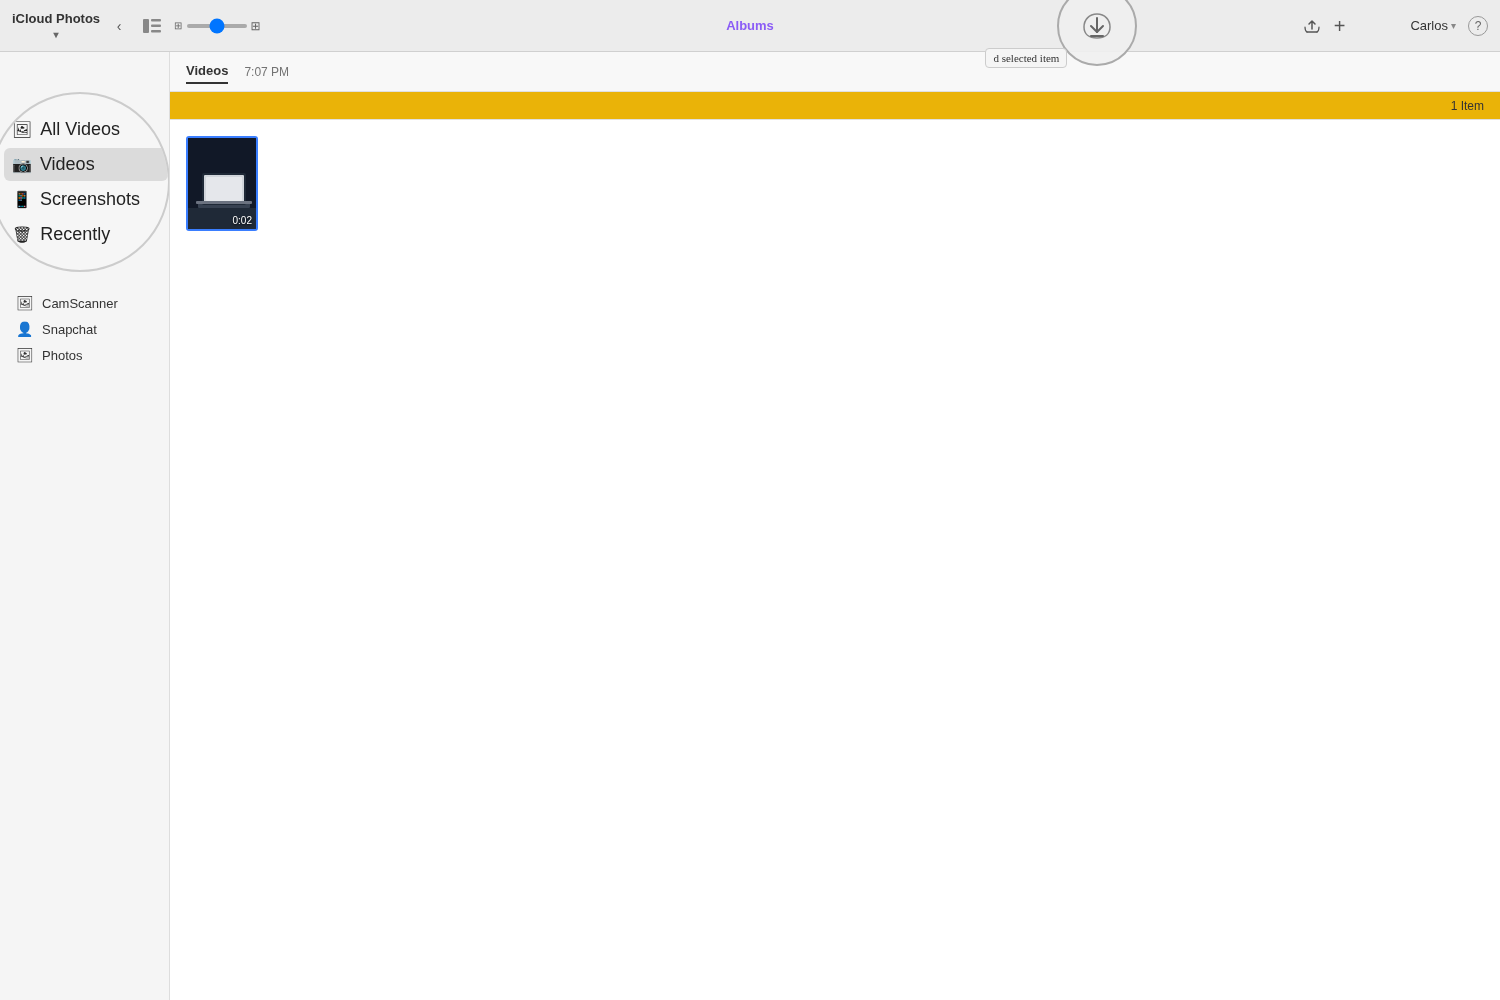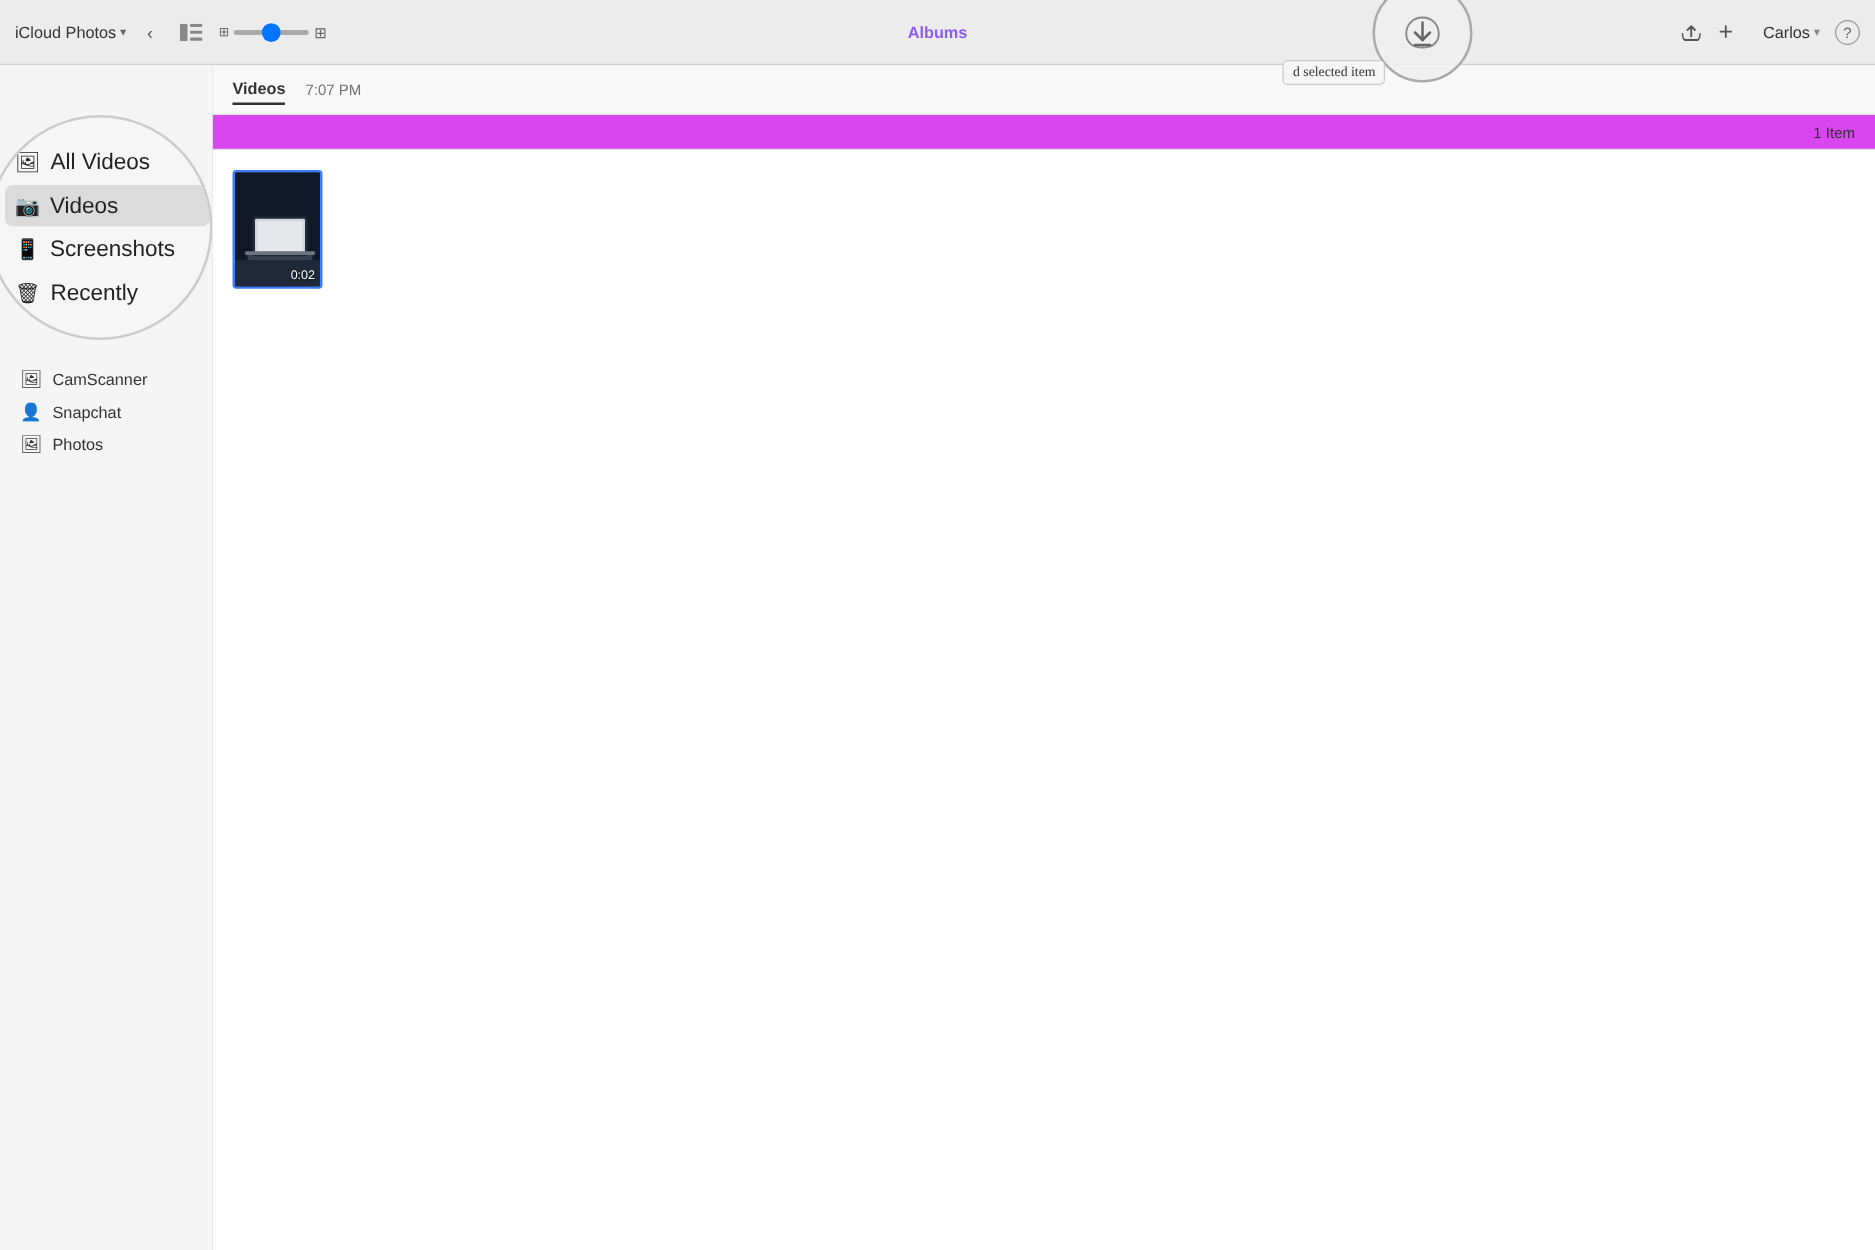--- a/index.html
+++ b/index.html
@@ -26,25 +26,26 @@
 
     .toolbar-left {
       display: flex;
       align-items: center;
       gap: 8px;
       min-width: 220px;
     }
 
     .app-title {
       font-size: 13px;
-      font-weight: 400;
+      font-weight: 700;
       color: #333;
       display: flex;
       align-items: center;
       gap: 3px;
+      flex-direction: column;
     }
 
     .app-title .chevron {
       font-size: 10px;
       color: #666;
     }
 
     .nav-btn {
       width: 22px;
       height: 22px;
@@ -152,20 +153,21 @@
 
     .user-btn {
       display: flex;
       align-items: center;
       gap: 3px;
       font-size: 13px;
       color: #333;
       background: transparent;
       border: none;
       cursor: pointer;
+      margin-left: 41px;
     }
 
     .help-btn {
       width: 20px;
       height: 20px;
       border-radius: 50%;
       border: 1.5px solid #999;
       background: transparent;
       cursor: pointer;
       font-size: 12px;
@@ -280,21 +282,21 @@
     }
 
     .content-time {
       font-size: 12px;
       color: #737373;
     }
 
     
     .status-bar {
       height: 28px;
-      background: #d946ef;
+      background: #eab308;
       border-bottom: 1px solid #e0e0e0;
       display: flex;
       align-items: center;
       justify-content: flex-end;
       padding: 0 16px;
       gap: 8px;
     }
 
     .item-count {
       font-size: 12px;

